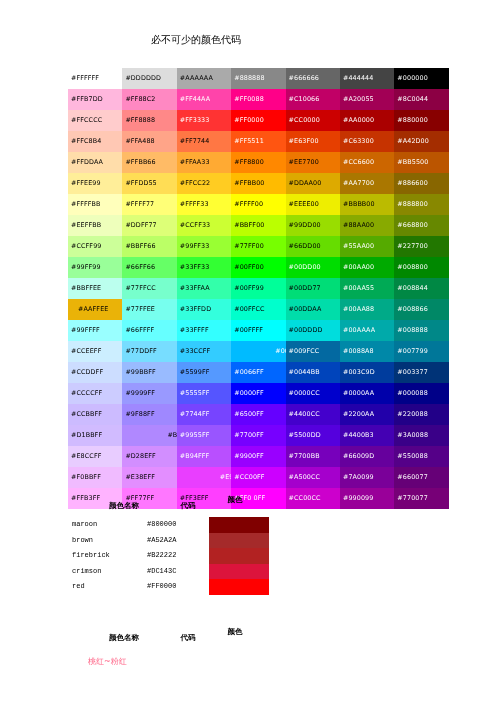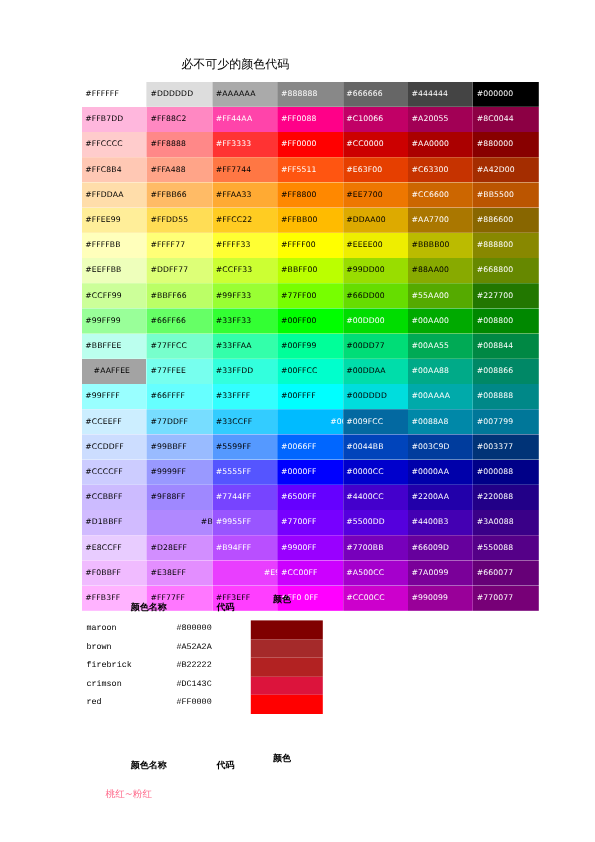--- a/index.html
+++ b/index.html
@@ -16,21 +16,21 @@
     position: relative;
   }
   #page {
     position: relative;
     width: 496px;
     height: 702px;
   }
   .doc-title {
     position: absolute;
     left: 0;
-    top: 48px;
+    top: 33px;
     width: 392px;
     text-align: center;
     font-size: 10px;
     line-height: 13px;
     color: #000;
     font-family: "DejaVu Sans", sans-serif;
   }
   
   #grid {
     position: absolute;
@@ -195,21 +195,21 @@
         <tr>
           <td style="background: rgb(187, 255, 238); color: rgb(0, 0, 0);">#BBFFEE</td>
           <td style="background: rgb(119, 255, 204); color: rgb(0, 0, 0);">#77FFCC</td>
           <td style="background: rgb(51, 255, 170); color: rgb(0, 0, 0);">#33FFAA</td>
           <td style="background: rgb(0, 255, 153); color: rgb(0, 0, 0);">#00FF99</td>
           <td style="background: rgb(0, 221, 119); color: rgb(0, 0, 0);">#00DD77</td>
           <td style="background: rgb(0, 170, 85); color: rgb(255, 255, 255);">#00AA55</td>
           <td style="background: rgb(0, 136, 68); color: rgb(255, 255, 255);">#008844</td>
         </tr>
         <tr>
-          <td style="background: #a3a3a3; color: rgb(0, 0, 0); padding-left: 10px;">#AAFFEE</td>
+          <td style="background: #eab308; color: rgb(0, 0, 0); padding-left: 10px;">#AAFFEE</td>
           <td style="background: rgb(119, 255, 238); color: rgb(0, 0, 0);">#77FFEE</td>
           <td style="background: rgb(51, 255, 221); color: rgb(0, 0, 0);">#33FFDD</td>
           <td style="background: rgb(0, 255, 204); color: rgb(0, 0, 0);">#00FFCC</td>
           <td style="background: rgb(0, 221, 170); color: rgb(0, 0, 0);">#00DDAA</td>
           <td style="background: rgb(0, 170, 136); color: rgb(255, 255, 255);">#00AA88</td>
           <td style="background: rgb(0, 136, 102); color: rgb(255, 255, 255);">#008866</td>
         </tr>
         <tr>
           <td style="background: rgb(153, 255, 255); color: rgb(0, 0, 0);">#99FFFF</td>
           <td style="background: rgb(102, 255, 255); color: rgb(0, 0, 0);">#66FFFF</td>

